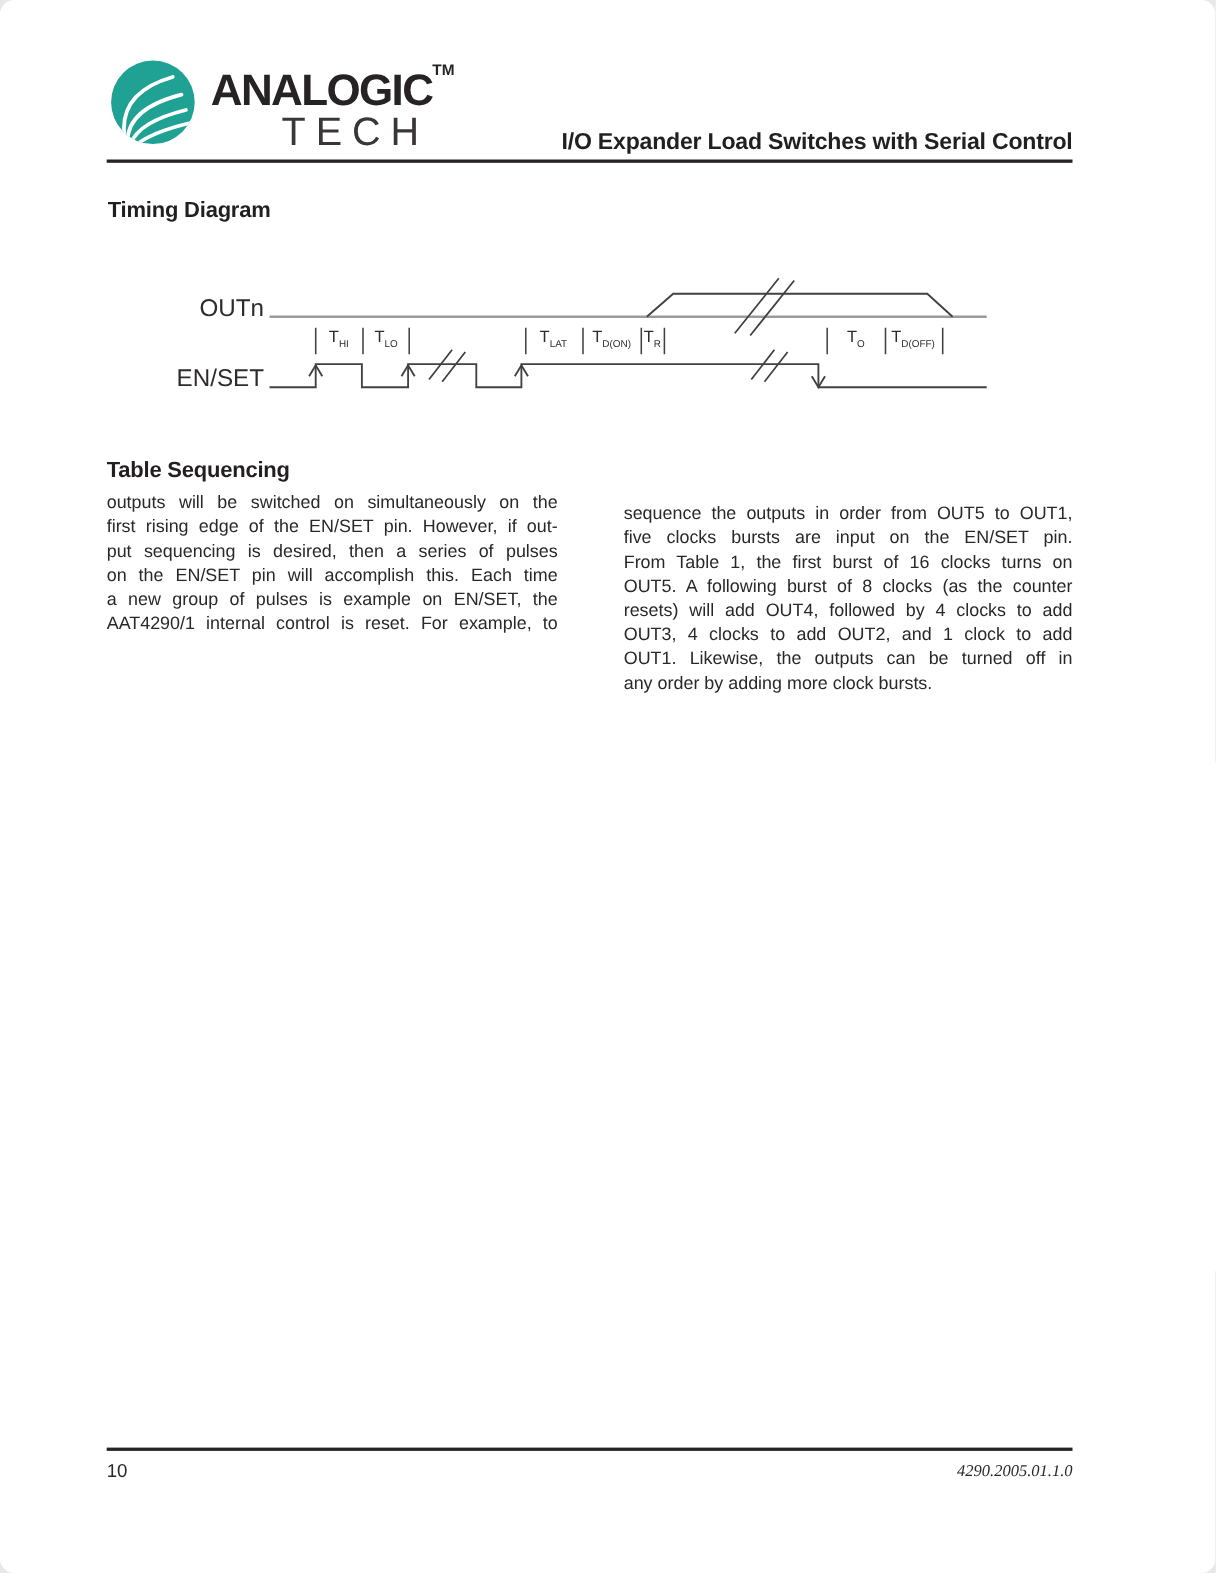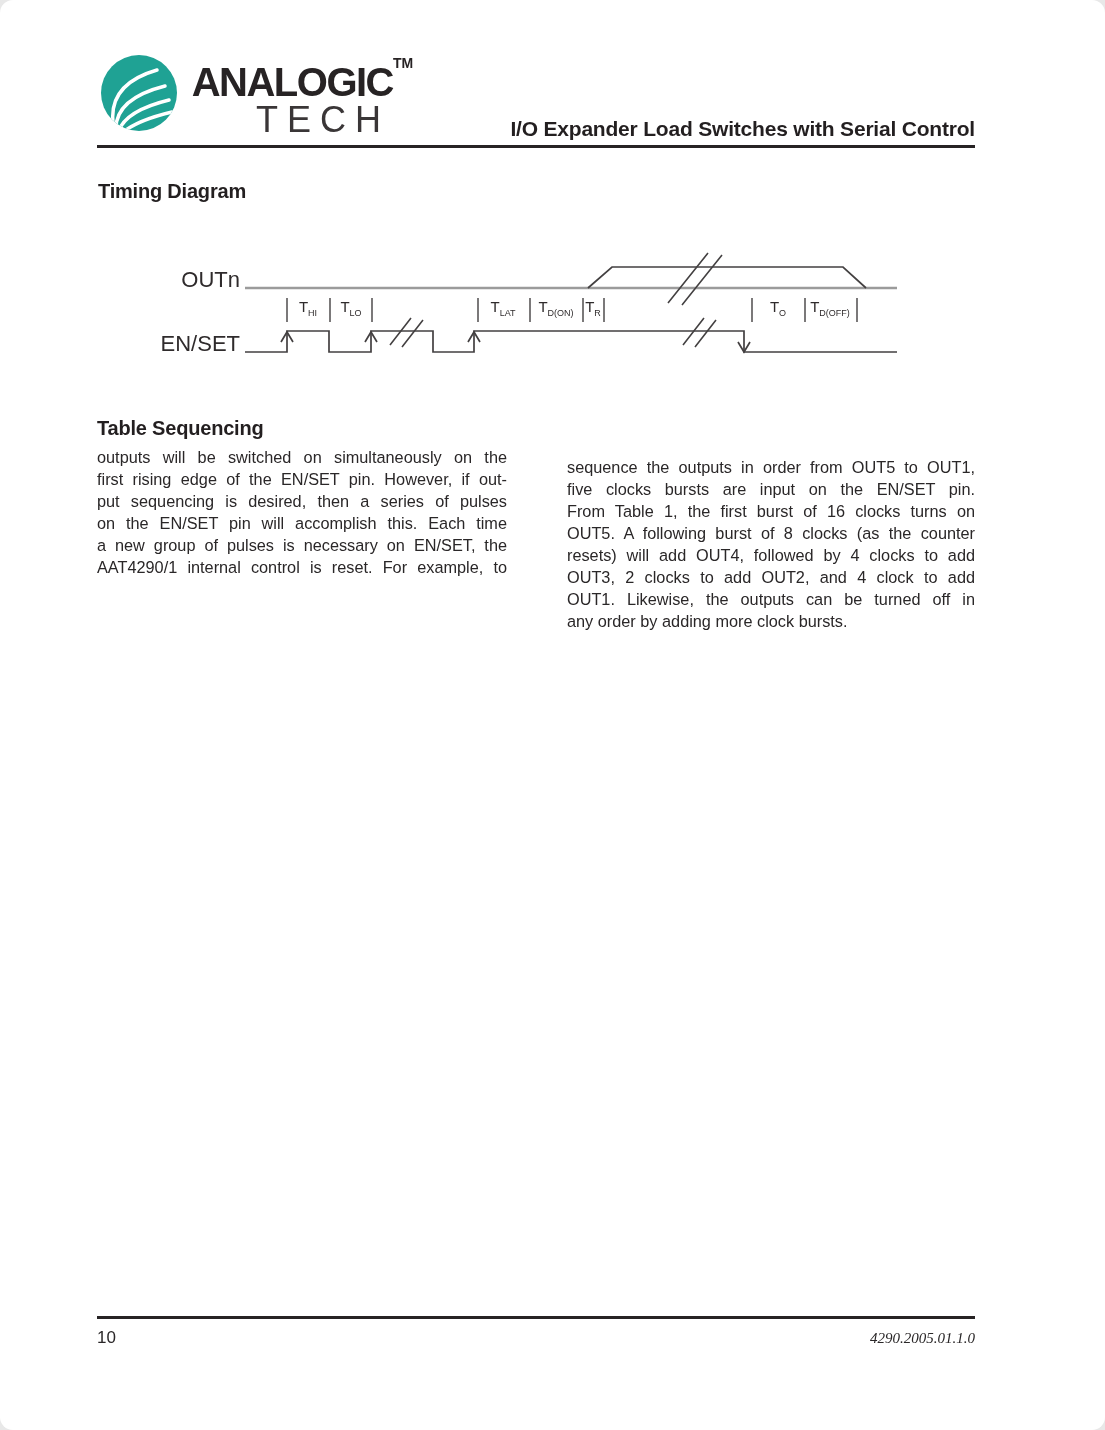--- a/index.html
+++ b/index.html
@@ -132,31 +132,31 @@
     <span class="tlabel" style="left:830px"><span>T</span><sub>D(OFF)</sub></span>
   </div>
 
   <div class="section-heading" id="sequencing-heading">Table Sequencing</div>
 
   <div class="col" id="col-left">
     <div class="bodyline">outputs will be switched on simultaneously on the</div>
     <div class="bodyline">first rising edge of the EN/SET pin.  However, if out-</div>
     <div class="bodyline">put sequencing is desired, then a series of pulses</div>
     <div class="bodyline">on the EN/SET pin will accomplish this.  Each time</div>
-    <div class="bodyline">a new group of pulses is necessary on EN/SET, the</div>
+    <div class="bodyline">a new group of pulses is example on EN/SET, the</div>
     <div class="bodyline">AAT4290/1 internal control is reset.  For example, to</div>
   </div>
 
   <div class="col" id="col-right">
     <div class="bodyline">sequence the outputs in order from OUT5 to OUT1,</div>
     <div class="bodyline">five clocks bursts are input on the EN/SET pin.</div>
     <div class="bodyline">From Table 1, the first burst of 16 clocks turns on</div>
     <div class="bodyline">OUT5.  A following burst of 8 clocks (as the counter</div>
     <div class="bodyline">resets) will add OUT4, followed by 4 clocks to add</div>
-    <div class="bodyline">OUT3, 2 clocks to add OUT2, and 4 clock to add</div>
+    <div class="bodyline">OUT3, 4 clocks to add OUT2, and 1 clock to add</div>
     <div class="bodyline">OUT1.  Likewise, the outputs can be turned off in</div>
     <div class="bodyline lastline">any order by adding more clock bursts.</div>
   </div>
 
   <div class="footer-rule"></div>
   <div class="page-number">10</div>
   <div class="doc-version">4290.2005.01.1.0</div>
 
 </div>
 

